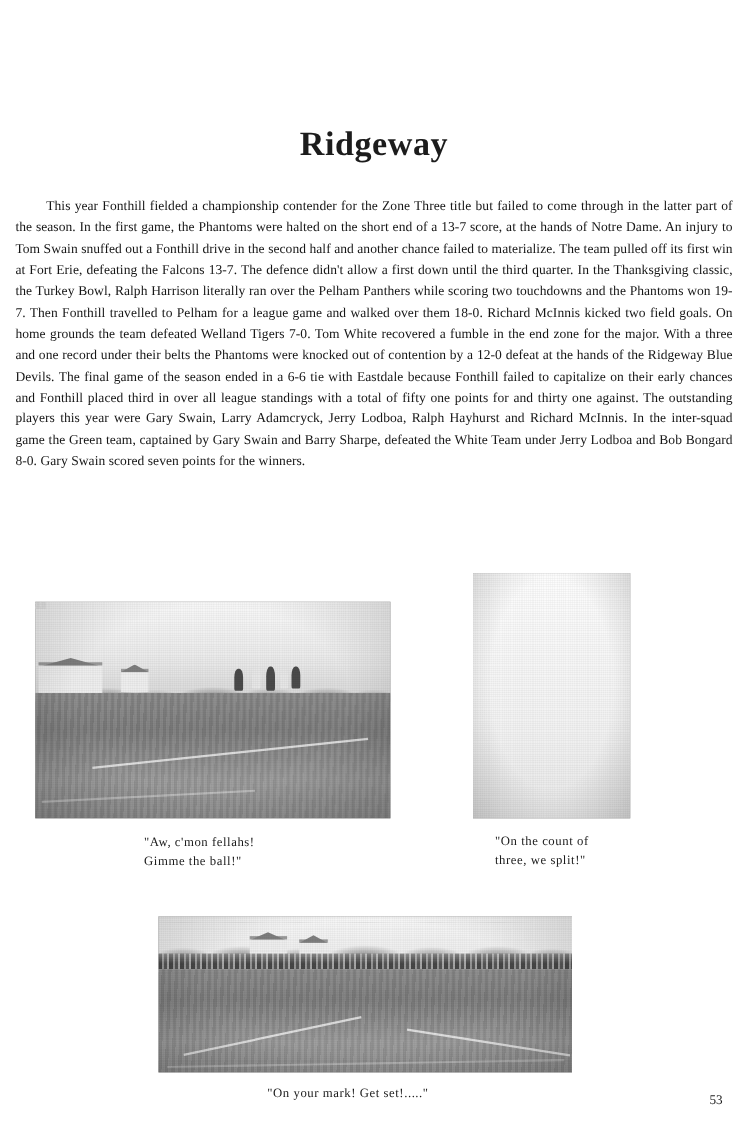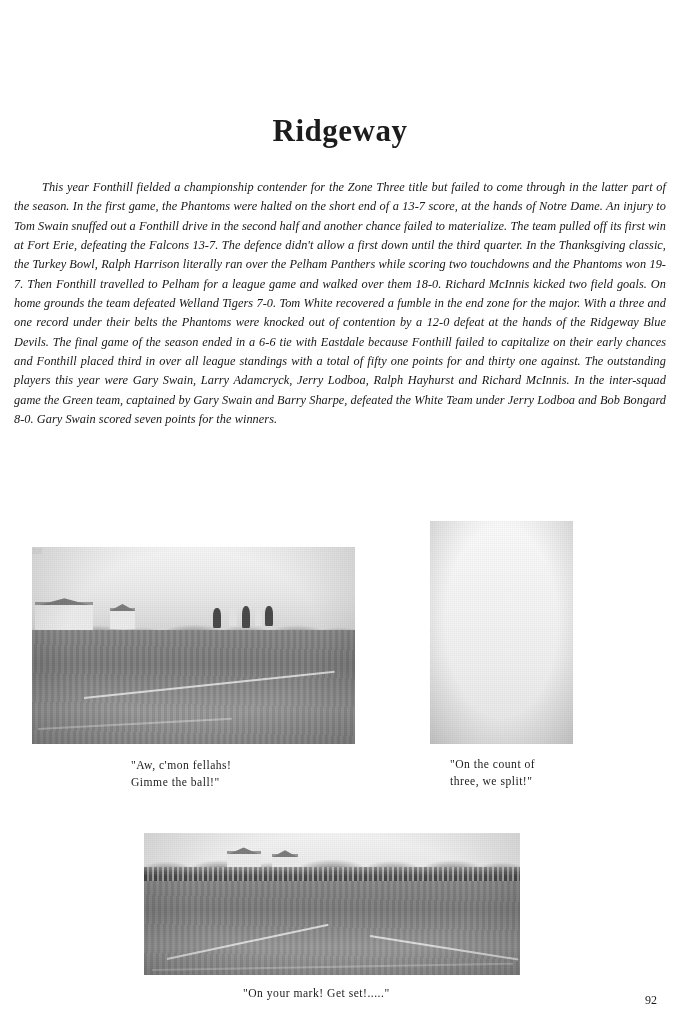--- a/index.html
+++ b/index.html
@@ -47,21 +47,20 @@
     font-size: 12.3px;
     line-height: 19.35px;
     text-align: justify;
     text-justify: inter-word;
     color: #161616;
     letter-spacing: 0.05px;
   }
   .article p {
     margin: 0;
     text-indent: 28px;
-    font-style: italic;
   }
 
   
   .photo {
     position: absolute;
     overflow: hidden;
     background: #8d8d8d;
     filter: grayscale(100%) contrast(1.04);
   }
 
@@ -491,15 +490,15 @@
       <div class="vignette"></div>
     </div>
   </div>
 
   <div class="caption" id="caption-team-tackle">"Aw, c'mon fellahs!
 Gimme the ball!"</div>
   <div class="caption" id="caption-huddle-lift">"On the count of
 three, we split!"</div>
   <div class="caption" id="caption-line-of-scrimmage">"On your mark!  Get set!....."</div>
 
-  <div class="page-number">92</div>
+  <div class="page-number">53</div>
 
 </div>
 
 </body></html>

